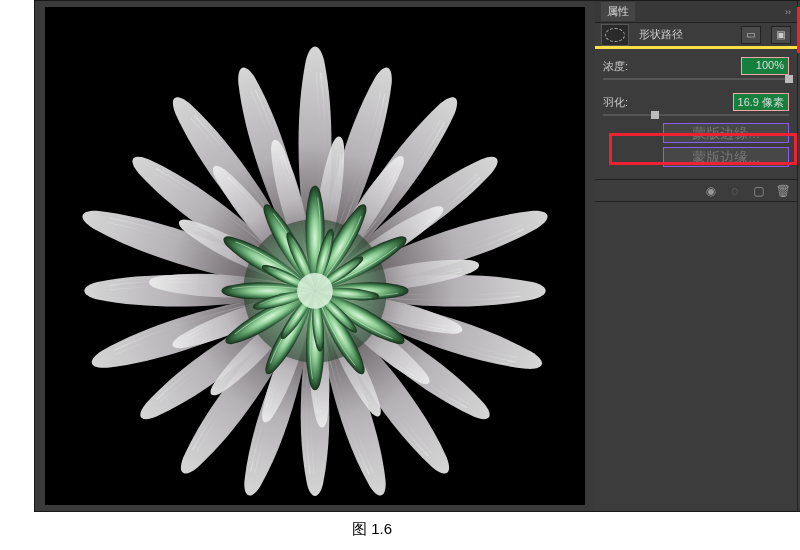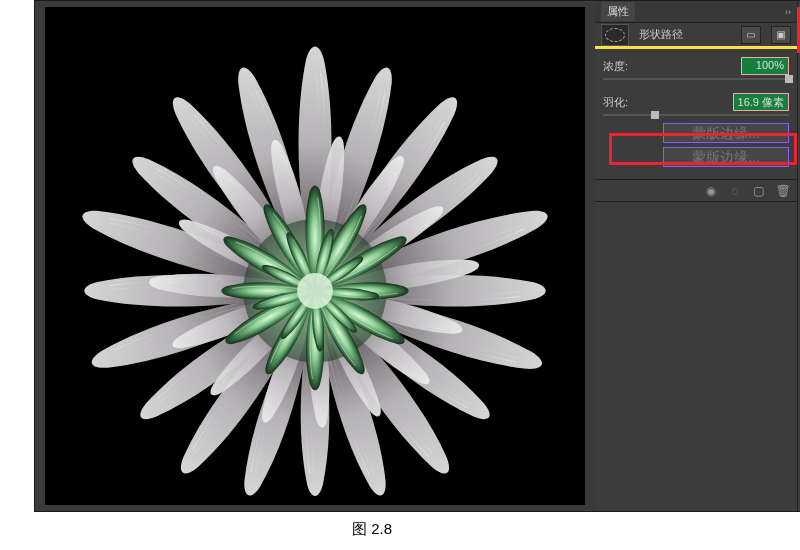--- a/index.html
+++ b/index.html
@@ -328,14 +328,14 @@
 
   <div class="right-strip">
     <div class="strip-icon">⎚</div>
     <div class="strip-icon">⎚</div>
   </div>
 
   <div class="hl hl1"></div>
   <div class="hl hl2"></div>
 </div>
 
-<div class="caption">图  2.8</div>
+<div class="caption">图  1.6</div>
 </div>
 
 </body></html>

